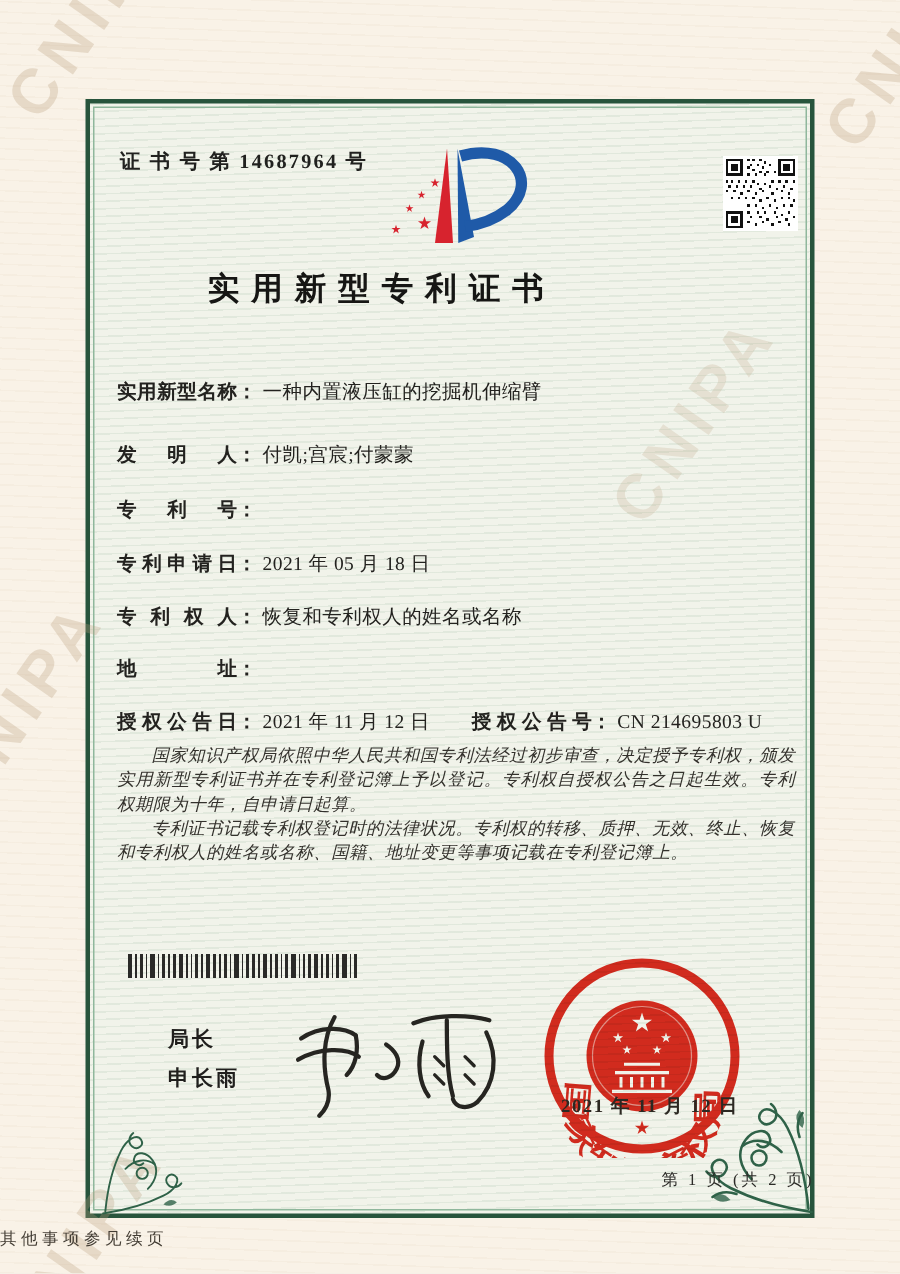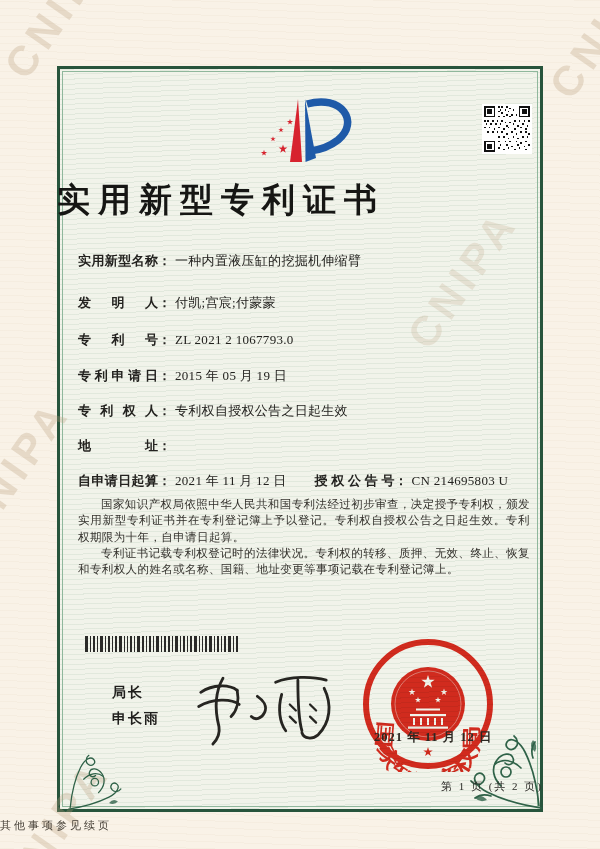--- a/index.html
+++ b/index.html
@@ -34,39 +34,39 @@
   }
   
   .cert-no{
     position:absolute;left:80px;top:99px;z-index:3;
     font-size:13.5px;font-weight:700;letter-spacing:1.5px;color:#21211f;
   }
   .logo{position:absolute;left:250px;top:94px;width:110px;height:78px;z-index:3;}
   .qr{position:absolute;left:482px;top:104px;width:46px;height:46px;z-index:3;background:#fff;padding:2px;}
   .title{
     position:absolute;left:57px;top:178px;width:395px;z-index:3;
-    font-size:33px;font-weight:700;letter-spacing:8px;color:#161614;
+    text-align:center;font-size:21px;font-weight:700;letter-spacing:8px;color:#161614;
   }
   
   .fields{position:absolute;left:78px;top:244px;width:454px;height:250px;z-index:3;font-size:13px;color:#23221f;}
   .frow{position:absolute;left:0;display:flex;align-items:flex-start;line-height:18px;}
   .lbl{
     display:inline-block;width:80px;font-weight:600;
     text-align:justify;text-align-last:justify;flex:none;
   }
   .colon{flex:none;font-weight:600;margin-right:4px;}
   .val{letter-spacing:.3px;}
   .val-address{width:335px;}
   .pair2{display:flex;margin-left:28px;}
   
   .paras{
     position:absolute;left:78px;top:496px;width:452px;z-index:3;
     font-size:11.5px;line-height:16.3px;color:#33312c;text-align:justify;letter-spacing:.4px;
   }
-  .paras p{margin:0;text-indent:2em;}
+  .paras p{margin:0;text-indent:2em;font-style:italic;}
   
   .barcode{position:absolute;left:85px;top:636px;width:156px;height:16px;z-index:3;}
   .signer{position:absolute;left:84px;z-index:3;font-size:14px;font-weight:700;letter-spacing:2px;color:#201f1d;margin-left:28px;}
   .signer.t1{top:684px;}
   .signer.t2{top:710px;}
   .signature{position:absolute;left:183px;top:666px;width:165px;height:86px;z-index:4;}
   .seal{position:absolute;left:360px;top:636px;width:136px;height:136px;z-index:4;opacity:.95;mix-blend-mode:multiply;}
   .seal-date{
     position:absolute;left:374px;top:729px;z-index:5;
     font-size:12.5px;font-weight:600;letter-spacing:1px;color:#2c2822;
@@ -114,20 +114,21 @@
     <g stroke="#2f6248" stroke-width="1.7" fill="none" stroke-linecap="round" stroke-linejoin="round">
       <path d="M98 106 C78 103 60 98 44 90 C34 85 28 76 34 72 C39 69 44 75 40 80 C37 84 31 83 28 79"></path>
       <path d="M96 104 C94 84 90 66 82 50 C77 40 68 34 64 40 C61 45 67 50 72 46 C76 43 75 37 71 34"></path>
       <path d="M58 84 C50 76 48 66 54 58 C59 51 68 50 70 56 C72 61 66 65 62 61"></path>
       <path d="M78 66 C70 58 60 56 52 62"></path>
       <circle cx="63" cy="70" r="5"></circle>
       <path d="M44 98 q-7 3 -12 -2 q6 -5 12 2z" fill="#2f6248" stroke="none" opacity=".8"></path>
     </g>
   </svg>
 
+  <div class="cert-no">证 书 号 第 14687964 号</div>
 
   <svg class="logo" viewBox="0 0 110 78">
     <defs>
       <path id="star" d="M0,-1 L0.2245,-0.309 L0.951,-0.309 L0.363,0.118 L0.588,0.809 L0,0.382 L-0.588,0.809 L-0.363,0.118 L-0.951,-0.309 L-0.2245,-0.309 Z"></path>
     </defs>
     <polygon points="48,5 40,68 52,68" fill="#d7232e"></polygon>
     <polygon points="55,5 55.5,68 66,64" fill="#1f5aa8"></polygon>
     <path d="M57,10 C92,0 110,28 88,46 C79,53 69,56 60,57" stroke="#1f5aa8" stroke-width="7.5" fill="none"></path>
     <use href="#star" transform="translate(40,28) scale(3.2)" fill="#d7232e"></use>
     <use href="#star" transform="translate(31,36) scale(2.8)" fill="#d7232e"></use>
@@ -161,38 +162,37 @@
         <span class="val">一种内置液压缸的挖掘机伸缩臂</span>
     </div>
     <div class="frow" style="top:50px">
       <span class="lbl">发明人</span>
         <span class="colon">：</span>
         <span class="val">付凯;宫宸;付蒙蒙</span>
     </div>
     <div class="frow" style="top:87px">
       <span class="lbl">专利号</span>
         <span class="colon">：</span>
-        <span class="val">ZL 2021 2 1067793.0</span>
     </div>
     <div class="frow" style="top:123px">
       <span class="lbl">专利申请日</span>
         <span class="colon">：</span>
-        <span class="val">2015 年 05 月 19 日</span>
+        <span class="val">2021 年 05 月 18 日</span>
     </div>
     <div class="frow" style="top:158px">
       <span class="lbl">专利权人</span>
         <span class="colon">：</span>
-        <span class="val">专利权自授权公告之日起生效</span>
+        <span class="val">恢复和专利权人的姓名或名称</span>
     </div>
     <div class="frow" style="top:193px">
       <span class="lbl">地址</span>
         <span class="colon">：</span>
     </div>
     <div class="frow" style="top:228px">
-      <span class="lbl">自申请日起算</span>
+      <span class="lbl">授权公告日</span>
         <span class="colon">：</span>
         <span class="val">2021 年 11 月 12 日</span>
       <span class="pair2">
         <span class="lbl">授权公告号</span>
           <span class="colon">：</span>
           <span class="val">CN 214695803 U</span>
       </span>
     </div>
   </div>
 

